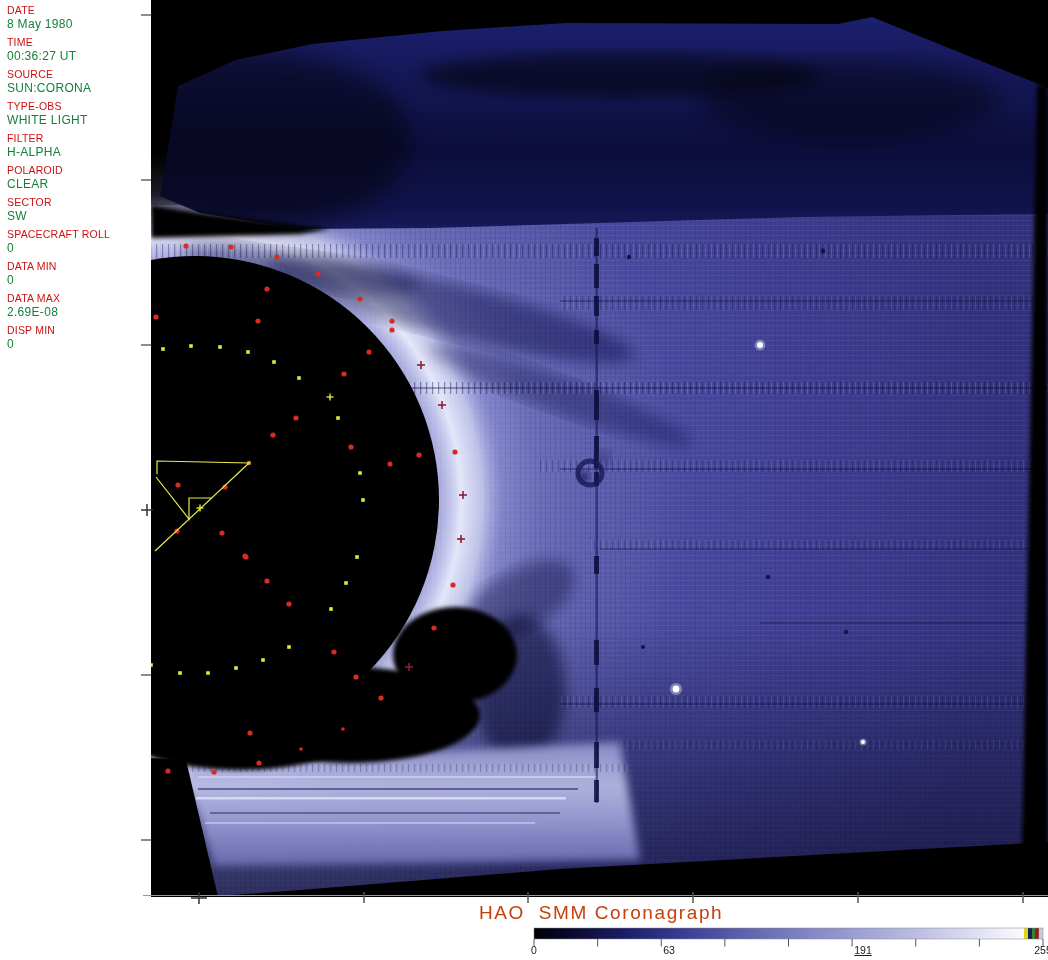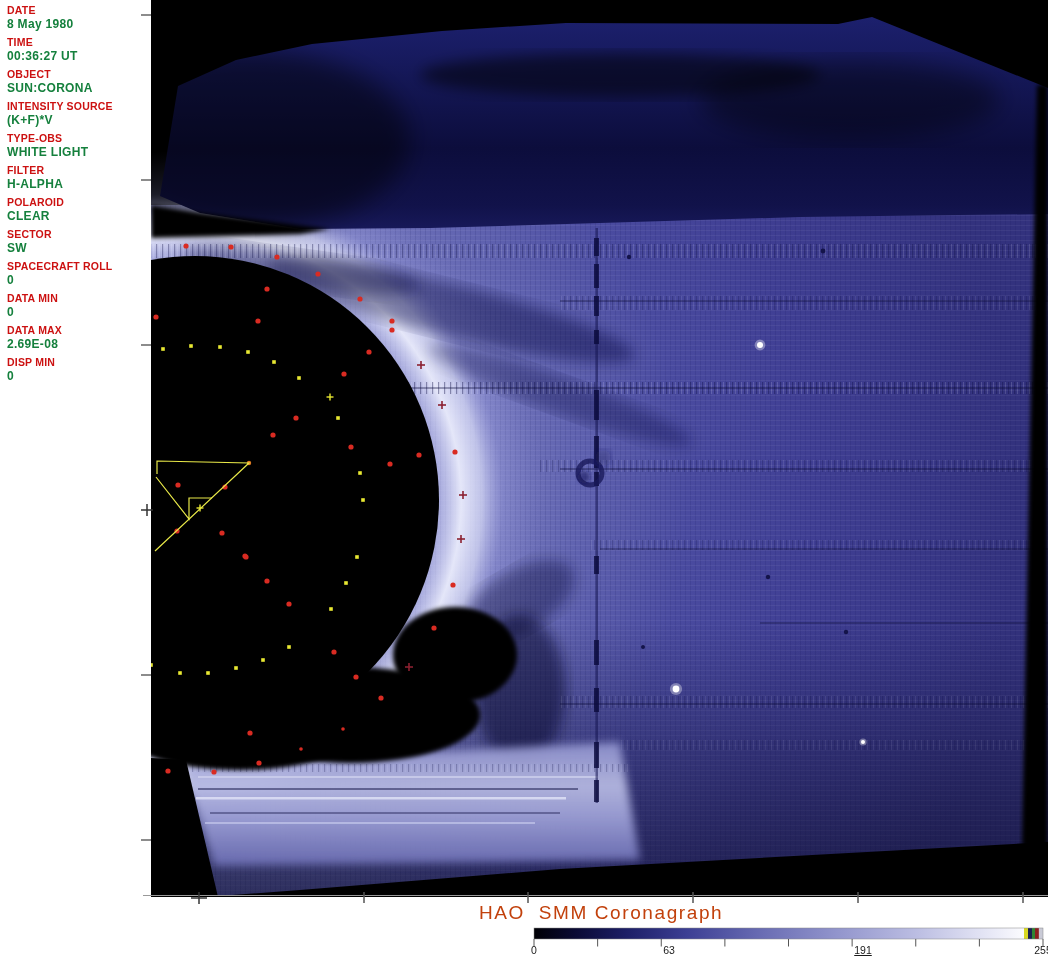--- a/index.html
+++ b/index.html
@@ -1,21 +1,21 @@
 <!DOCTYPE html>
 <html><head>
 <meta charset="utf-8">
 <style>
   html,body{margin:0;padding:0;background:#ffffff;}
   .page{position:relative;width:1048px;height:960px;background:#ffffff;overflow:hidden;
         font-family:"Liberation Sans",sans-serif;}
   svg{position:absolute;left:0;top:0;}
   
   .sidebar{position:absolute;left:7px;top:4px;width:142px;}
-  .meta-row{height:32px;overflow:visible;font-weight:bold;}
+  .meta-row{height:32px;overflow:visible;}
   .meta-label{font-size:10.5px;line-height:12px;color:#cc1111;letter-spacing:0.2px;white-space:nowrap;}
   .meta-value{font-size:12px;line-height:16px;color:#15803d;letter-spacing:0.3px;white-space:nowrap;}
   
   .footer-title{position:absolute;left:479px;top:902px;font-size:19px;letter-spacing:1.6px;
         color:#c2410c;white-space:pre;}
   .cb-label{position:absolute;top:944px;transform:translateX(-50%);font-size:10.5px;color:#1a1a1a;}
 </style>
 </head>
 <body>
 
@@ -329,26 +329,22 @@
   <div class="sidebar" id="sidebar">
       <div class="meta-row">
         <div class="meta-label">DATE</div>
         <div class="meta-value">8 May 1980</div>
       </div>
       <div class="meta-row">
         <div class="meta-label">TIME</div>
         <div class="meta-value">00:36:27 UT</div>
       </div>
       <div class="meta-row">
-        <div class="meta-label">OBJECT</div>
+        <div class="meta-label">SOURCE</div>
         <div class="meta-value">SUN:CORONA</div>
-      </div>
-      <div class="meta-row">
-        <div class="meta-label">INTENSITY SOURCE</div>
-        <div class="meta-value">(K+F)*V</div>
       </div>
       <div class="meta-row">
         <div class="meta-label">TYPE-OBS</div>
         <div class="meta-value">WHITE LIGHT</div>
       </div>
       <div class="meta-row">
         <div class="meta-label">FILTER</div>
         <div class="meta-value">H-ALPHA</div>
       </div>
       <div class="meta-row">

